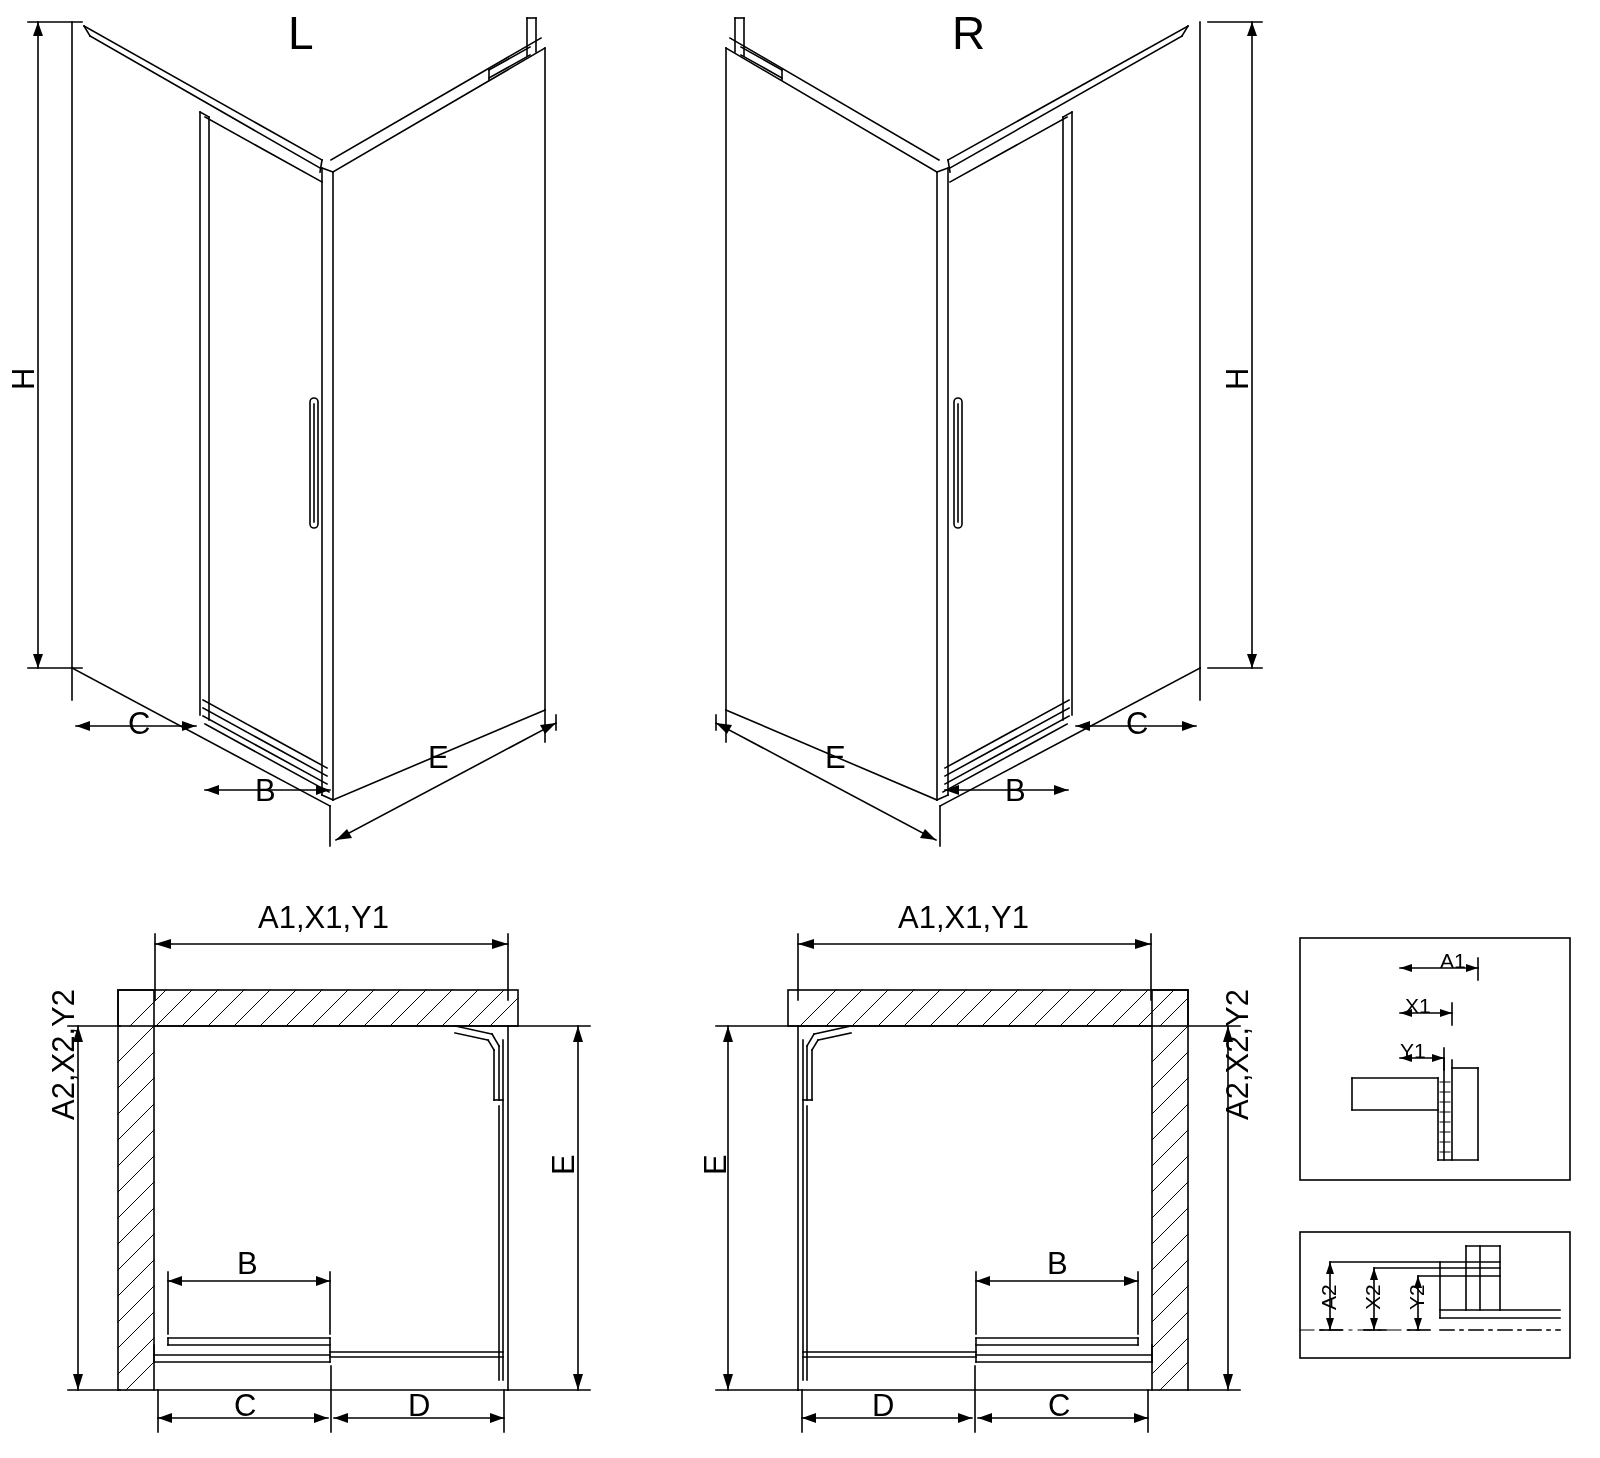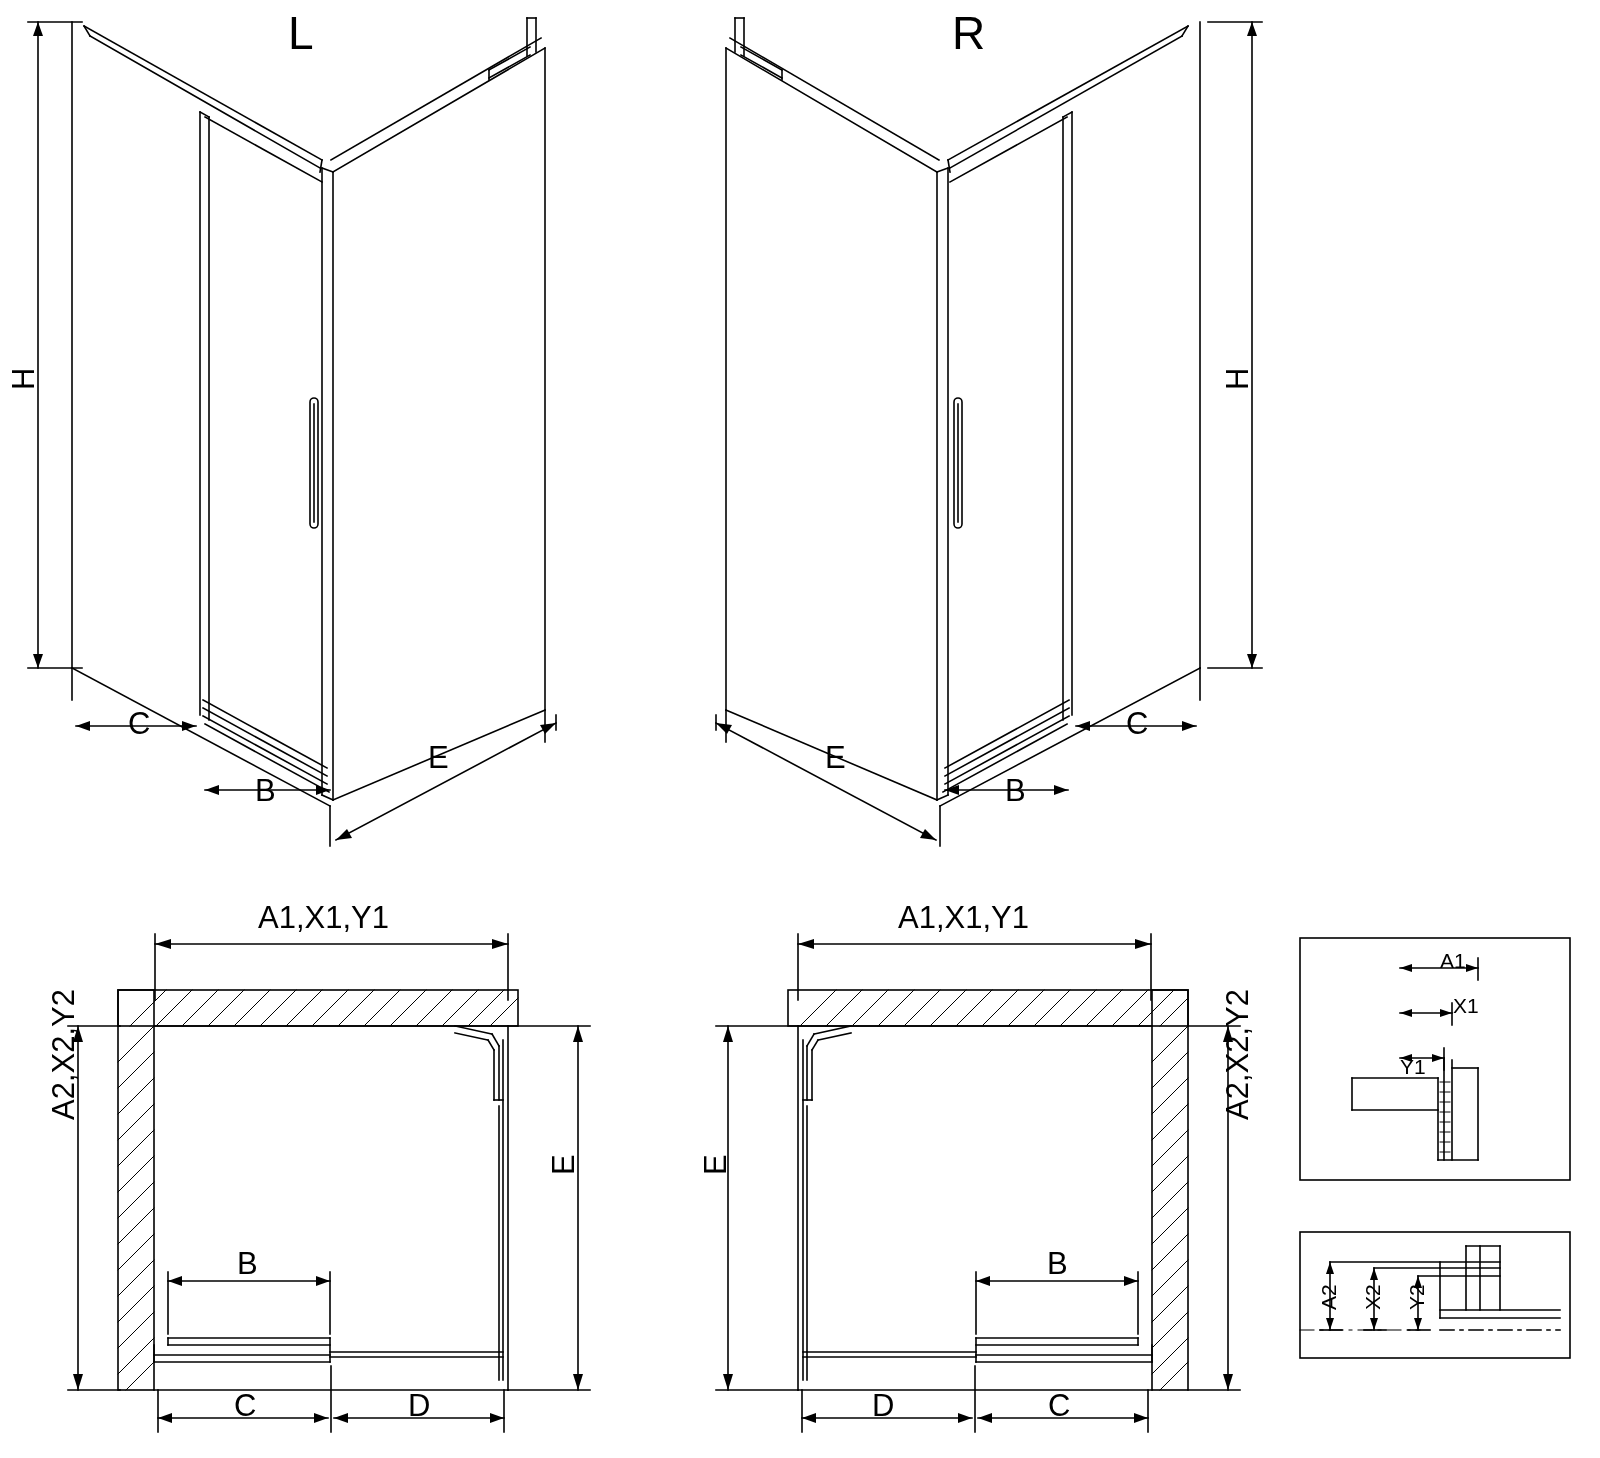--- a/index.html
+++ b/index.html
@@ -453,20 +453,20 @@
   <div class="lbl lbl-big" style="left:237px; top:1248px;">B</div>
   <div class="lbl lbl-big" style="left:1047px; top:1248px;">B</div>
 
   <div class="lbl lbl-big" style="left:234px; top:1390px;">C</div>
   <div class="lbl lbl-big" style="left:408px; top:1390px;">D</div>
 
   <div class="lbl lbl-big" style="left:872px; top:1390px;">D</div>
   <div class="lbl lbl-big" style="left:1048px; top:1390px;">C</div>
 
   <div class="lbl lbl-small" style="left:1440px; top:950px;">A1</div>
-  <div class="lbl lbl-small" style="left:1453px; top:995px;">X1</div>
-  <div class="lbl lbl-small" style="left:1400px; top:1040px;margin-top:16px;">Y1</div>
+  <div class="lbl lbl-small" style="left:1405px; top:995px;">X1</div>
+  <div class="lbl lbl-small" style="left:1400px; top:1040px;">Y1</div>
 
   <div class="lbl lbl-small rot90" style="left:1318px; top:1310px;">A2</div>
   <div class="lbl lbl-small rot90" style="left:1362px; top:1310px;">X2</div>
   <div class="lbl lbl-small rot90" style="left:1406px; top:1310px;">Y2</div>
 
 </div>
 
 </body></html>

